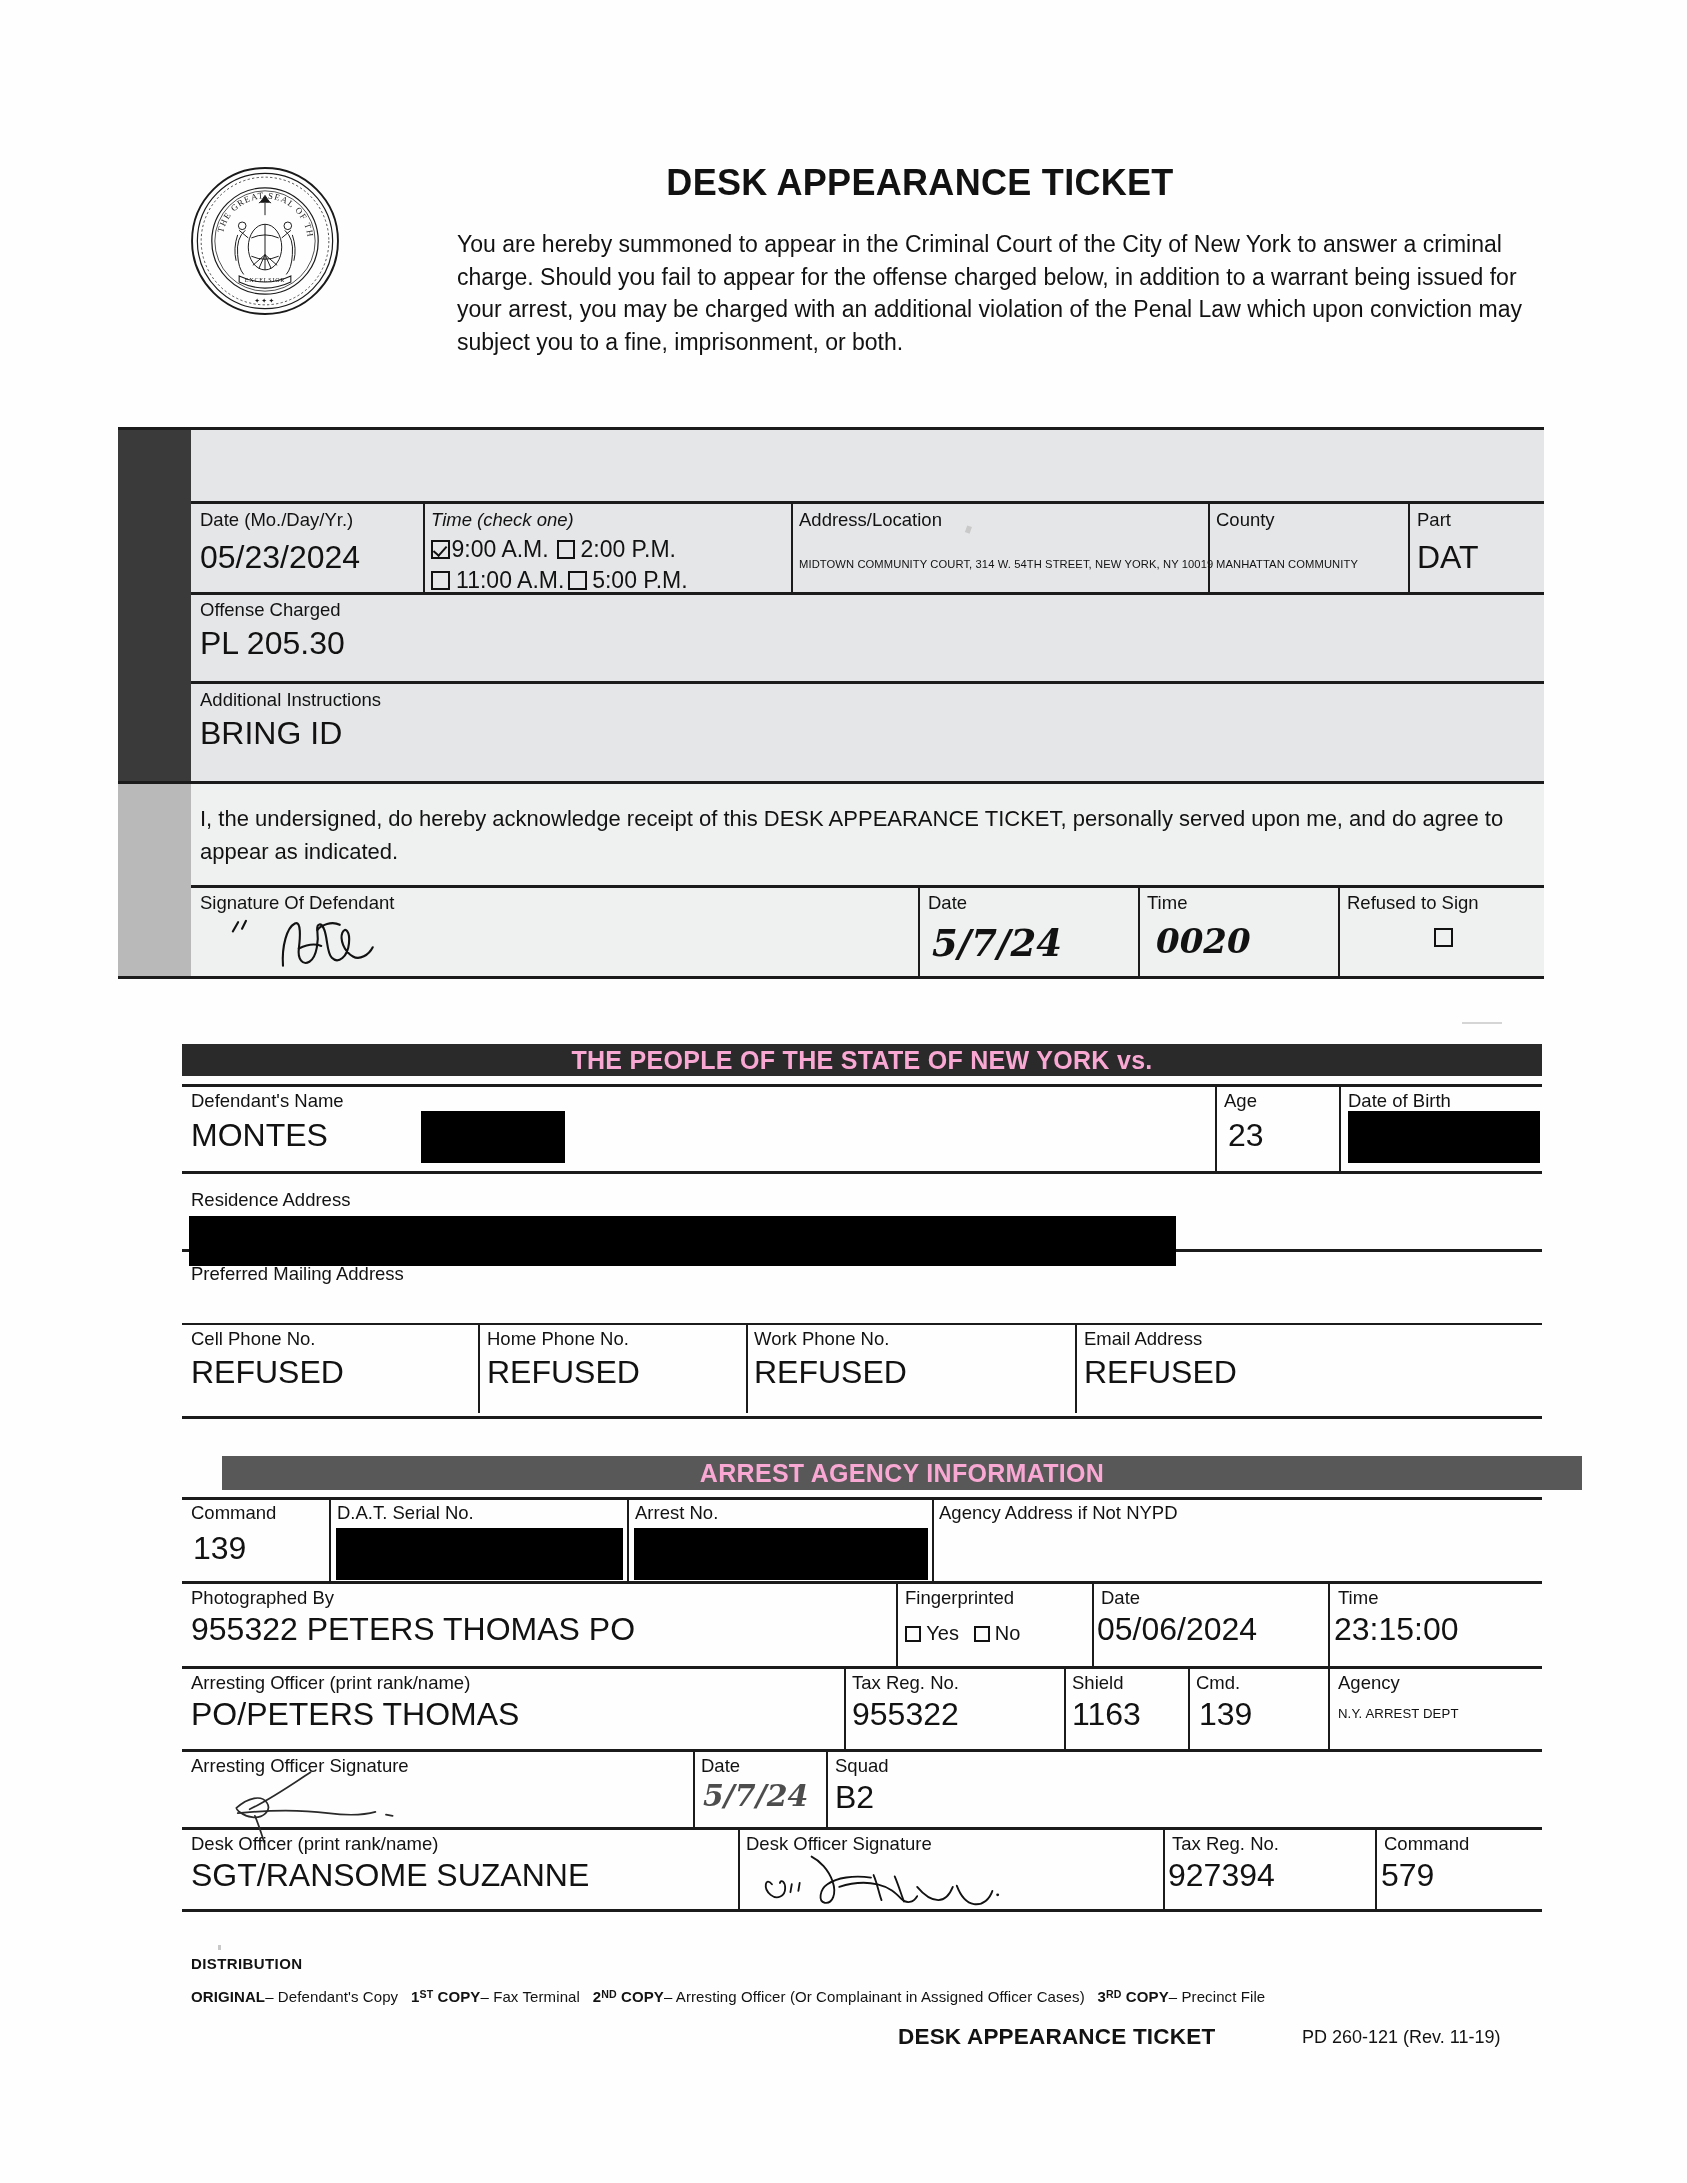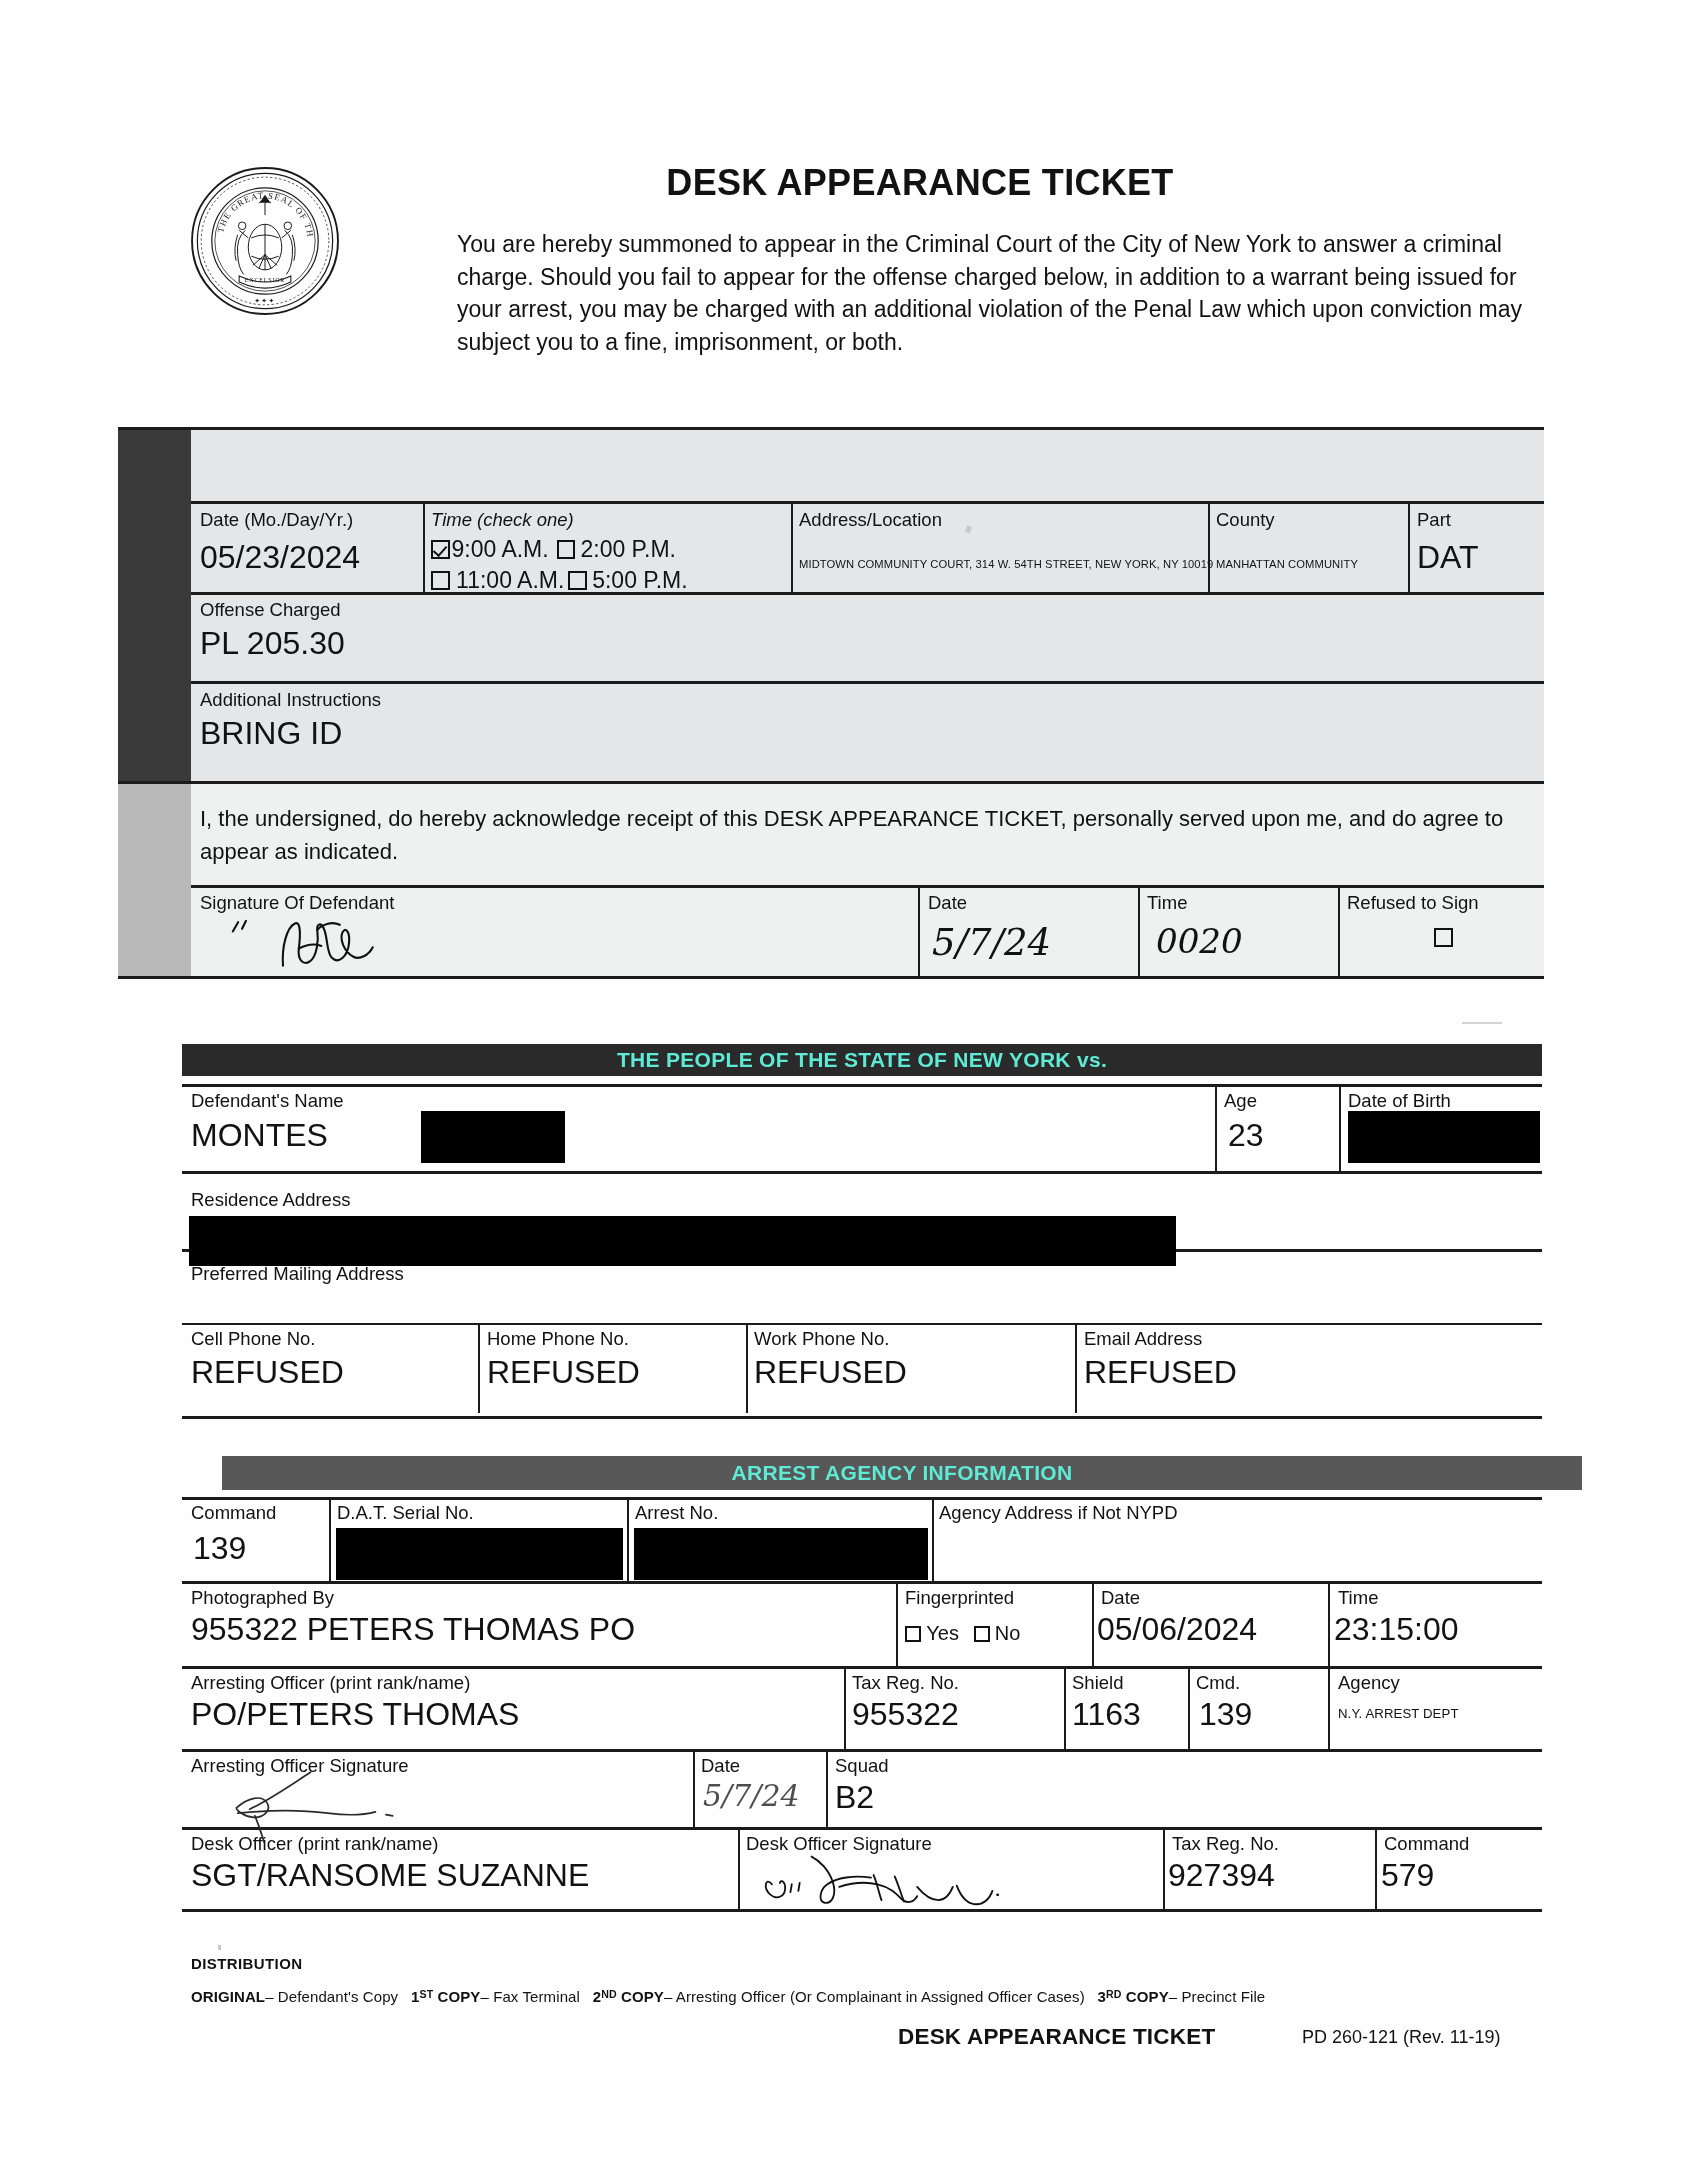--- a/index.html
+++ b/index.html
@@ -22,22 +22,22 @@
     font-size:36px; font-weight:bold; letter-spacing:0.3px; text-align:center;
   }
   .intro {
     position:absolute; left:457px; top:86px; width:1098px;
     font-size:23px; line-height:1.42; font-weight:400;
   }
 
   
   .blk { position:absolute; box-sizing:border-box; }
   .band {
-    background:#2a2a2a; color:#5eead4; font-weight:bold; text-align:center;
-    font-size:21px; letter-spacing:0.3px; display:flex; align-items:center; justify-content:center;
+    background:#2a2a2a; color:#f9a8d4; font-weight:bold; text-align:center;
+    font-size:25px; letter-spacing:0.3px; display:flex; align-items:center; justify-content:center;
   }
   .band.grayish { background:#585858;margin-left:40px; }
   .lbl { font-size:18.5px; line-height:1; white-space:nowrap; }
   .val { font-size:32px; line-height:1; white-space:nowrap; }
   .val.xs { font-size:13.2px; letter-spacing:0.1px; }
   .val.xxs { font-size:11.2px; letter-spacing:0.1px; }
   .redact { background:#000; }
   .hr { background:#1b1b1b; }
   .vr { background:#1b1b1b; }
 
@@ -46,21 +46,21 @@
     border:2.6px solid #111; box-sizing:border-box;
     position:relative; vertical-align:-2.6px;
   }
   .chk.checked::after{
     content:""; position:absolute; left:2.6px; top:0.7px;
     width:6px; height:11.2px; border:solid #111;
     border-width:0 2.6px 2.6px 0; transform:rotate(42deg);
   }
   .chk.small { width:16px; height:16px; border-width:2px; }
 
-  .script { font-family:"DejaVu Serif", serif; font-style:italic; }
+  .script { font-family:"DejaVu Serif", serif; font-style:italic;font-weight:bold; }
 
   
   .leftband { position:absolute; background:#3a3a3a; }
   .leftband.light { background:#b9b9b9; }
   .scantint { position:absolute; background:rgba(190,193,196,.38); pointer-events:none; }
   .scantint2 { position:absolute; background:rgba(205,208,210,.30); pointer-events:none; }
   .speck { position:absolute; background:#c9c9c9; }
 
   .sig-ink { position:absolute; }
   .sig-ink svg { display:block; overflow:visible; }

